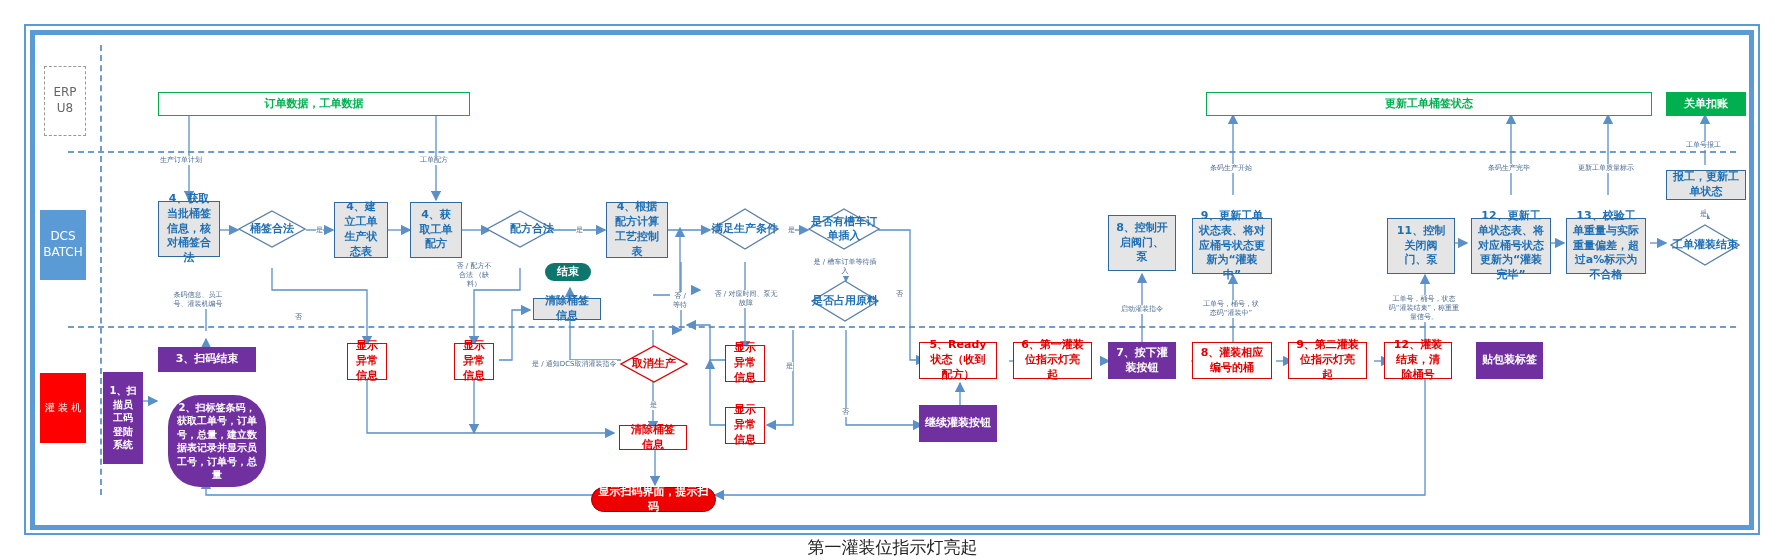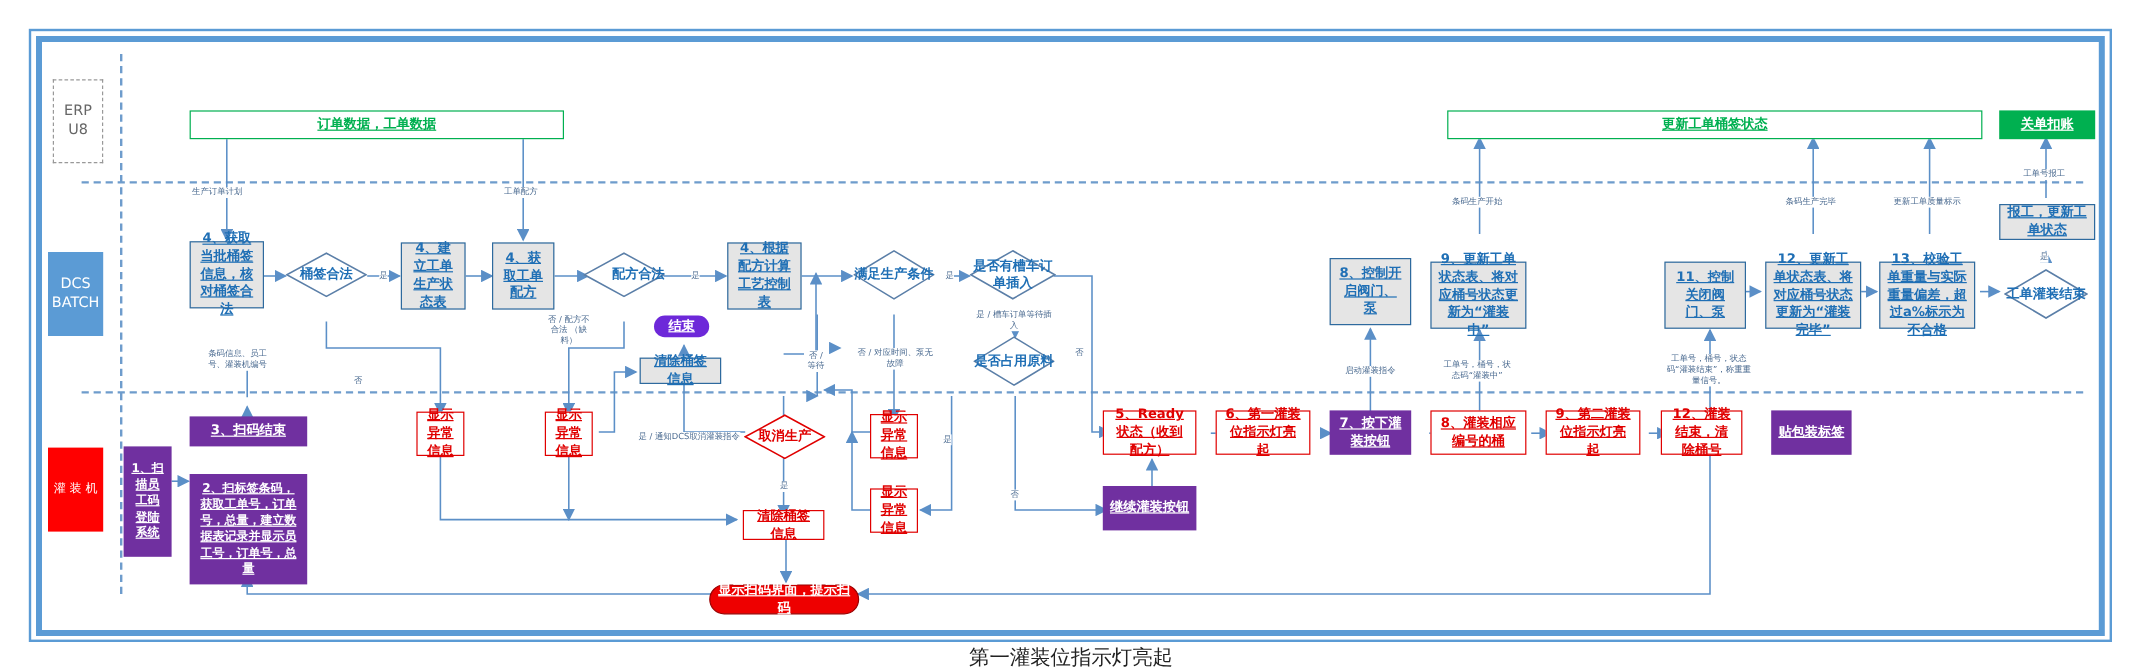--- a/index.html
+++ b/index.html
@@ -5,27 +5,27 @@
   html, body { margin:0; padding:0; background:#ffffff; }
   body { width:1785px; height:560px; position:relative; overflow:hidden; font-family:"DejaVu Sans", sans-serif; }
   .frame-outer { position:absolute; left:24px; top:24px; width:1736px; height:511px; border:2px solid #5b9bd5; box-sizing:border-box; }
   .frame-inner { position:absolute; left:30px; top:30px; width:1724px; height:500px; border:5px solid #5b9bd5; box-sizing:border-box; }
   .vline { position:absolute; left:100px; top:45px; height:450px; border-left:2px dashed #6e9ccc; }
   .hline { position:absolute; left:68px; width:1668px; border-top:2px dashed #6e9ccc; }
   .lane-label { position:absolute; display:flex; align-items:center; justify-content:center; text-align:center; box-sizing:border-box; font-size:12px; line-height:1.3; }
   .erp { left:44px; top:66px; width:42px; height:70px; border:1px dashed #999; color:#666; }
   .dcs { left:40px; top:210px; width:46px; height:70px; background:#5b9bd5; color:#fff; }
   .filler { left:40px; top:373px; width:46px; height:70px; background:#ff0000; color:#fff; font-size:10px; line-height:1.6; }
-  .box { position:absolute; display:flex; align-items:center; justify-content:center; text-align:center; box-sizing:border-box; font-size:11px; line-height:1.35; padding:6px; font-weight:bold;text-decoration:underline; }
+  .box { position:absolute; display:flex; align-items:center; justify-content:center; text-align:center; box-sizing:border-box; font-size:11px; line-height:1.35; padding:6px; font-weight:bold; }
   .blue { border:1.5px solid #2e6a9e; color:#1f6fb5; background:#e5e5e5; }
   .red { border:1.5px solid #e00000; color:#e00000; background:#fff; }
   .purple { background:#7030a0; color:#fff; }
   .green-outline { border:1.5px solid #00b050; color:#00b050; background:#fff; }
   .green-fill { background:#00b050; color:#fff; }
-  .terminal-blue { background:#6d28d9; color:#fff; border-radius:12px; }
+  .terminal-blue { background:#0f766e; color:#fff; border-radius:12px; }
   .terminal-red { background:#ee0000; color:#fff; border-radius:14px; border:1px solid #900; }
   .diamond { position:absolute; display:flex; align-items:center; justify-content:center; text-align:center; font-size:11px; line-height:1.3; font-weight:bold; }
   .diamond svg { position:absolute; left:0; top:0; }
   .diamond span { position:relative; z-index:1; }
   .lbl { position:absolute; font-size:7px; color:#4a6a90; text-align:center; line-height:1.3; white-space:nowrap; background:#fff; }
   .title { position:absolute; left:0; top:536px; width:1785px; text-align:center; font-size:17px; color:#222; }
   svg.conn { position:absolute; left:0; top:0; }
 </style>
 </head>
 <body>
@@ -149,21 +149,21 @@
 <div class="box blue" style="left:1566px;top:218px;width:80px;height:56px;">13、校验工单重量与实际重量偏差，超过a%标示为不合格</div>
 <div class="diamond" style="left:1670px;top:224px;width:70px;height:42px;color:#1f6fb5;">
   <svg width="70" height="42">
       <polygon points="35,1 69,21 35,41 1,21" fill="#fff" stroke="#5b7fa8" stroke-width="1.3"></polygon>
     </svg>
   <span>工单灌装结束</span>
 </div>
 <div class="box blue" style="left:1666px;top:170px;width:80px;height:30px;">报工，更新工单状态</div>
 
 <div class="box purple" style="left:103px;top:372px;width:40px;height:92px;font-size:10px;">1、扫描员工码登陆系统</div>
-<div class="box purple" style="left:158px;top:395px;width:98px;height:92px;font-size:10px;">2、扫标签条码，获取工单号，订单号，总量，建立数据表记录并显示员工号，订单号，总量</div>
+<div class="box purple" style="left:168px;top:395px;width:98px;height:92px;font-size:10px;border-radius:32px;">2、扫标签条码，获取工单号，订单号，总量，建立数据表记录并显示员工号，订单号，总量</div>
 <div class="box purple" style="left:158px;top:347px;width:98px;height:25px;">3、扫码结束</div>
 <div class="box red" style="left:347px;top:343px;width:40px;height:37px;">显示异常信息</div>
 <div class="box red" style="left:454px;top:343px;width:40px;height:37px;">显示异常信息</div>
 <div class="diamond" style="left:620px;top:345px;width:68px;height:38px;color:#e00000;">
   <svg width="68" height="38">
       <polygon points="34,1 67,19 34,37 1,19" fill="#fff" stroke="#e00000" stroke-width="1.3"></polygon>
     </svg>
   <span>取消生产</span>
 </div>
 <div class="box red" style="left:725px;top:345px;width:40px;height:37px;">显示异常信息</div>

